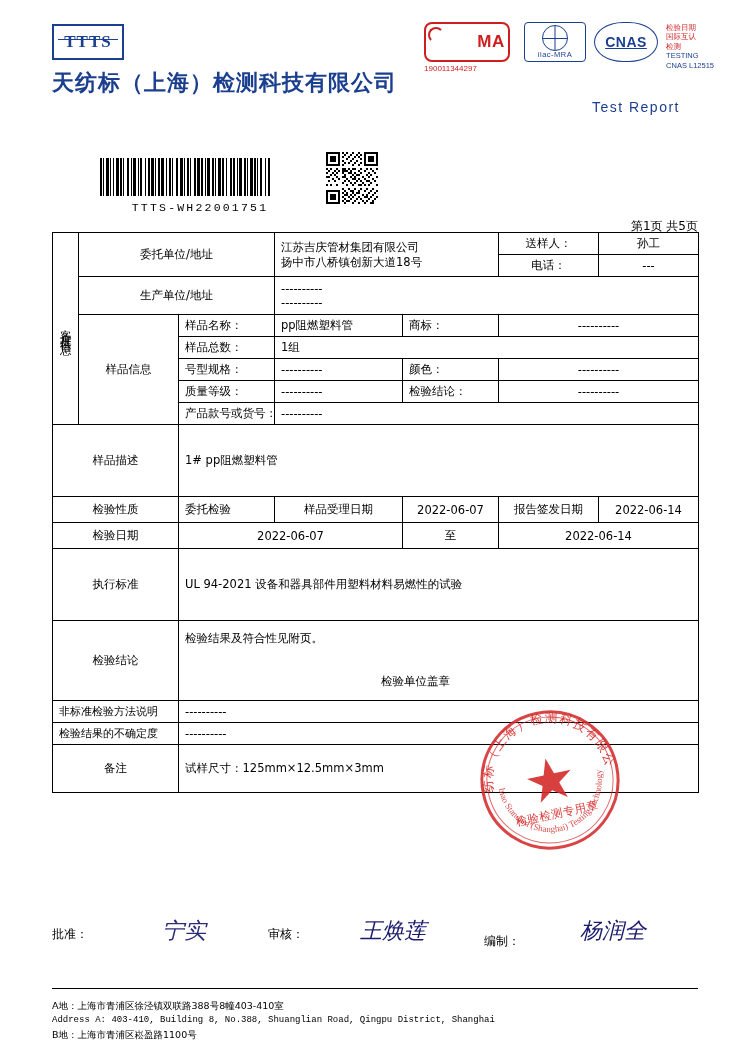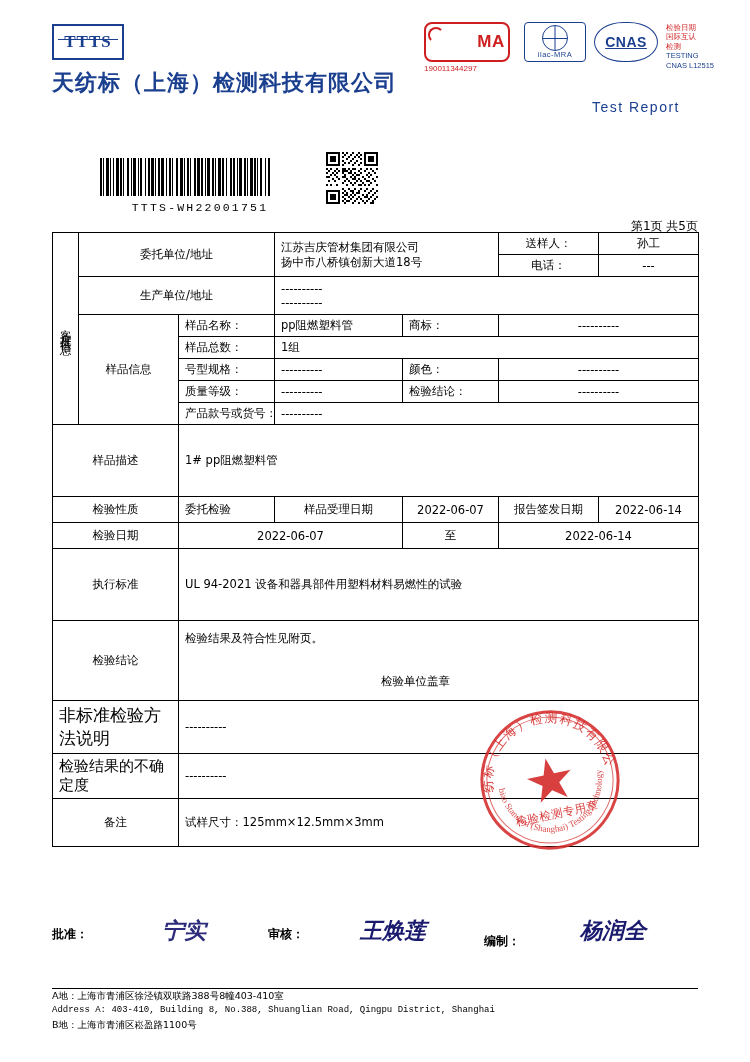--- a/index.html
+++ b/index.html
@@ -122,35 +122,35 @@
   
   .stamp {
     position:absolute; left:470px; top:700px; width:160px; height:160px;
     transform:rotate(-12deg);
   }
   .stamp svg { display:block; }
 
   
   .sign-row {
     position:absolute; left:52px; top:920px; width:646px; height:48px;
-    font-size:12px; font-family:"DejaVu Sans", sans-serif;font-weight:bold;
+    font-size:12px; font-family:"DejaVu Sans", sans-serif;
   }
   .sign-cell { position:absolute; top:0; }
   .sig {
     font-family:"Liberation Serif", serif; font-style:italic;
     color:#2b2b7a; font-size:22px;
   }
   .sig.ink { color:#1a1a6e; }
 
   
   .footer {
     position:absolute; left:52px; top:988px; width:646px;
     font-size:9.5px; line-height:1.55;
     font-family:"DejaVu Sans", sans-serif;
-    border-top:1px solid #000; padding-top:0;
+    border-top:1px solid #000; padding-top:10px;
   }
   .footer .cols { display:flex; justify-content:space-between; }
   .footer .right { text-align:left; white-space:nowrap; }
   .mono { font-family:"Liberation Mono", monospace; font-size:9px; }
 </style>
 </head>
 <body>
 
 <div class="page">
 
@@ -565,26 +565,26 @@
         <td class="lbl-c" colspan="2" style="height:80px">
           <span>检验结论</span>
         </td>
         <td class="val" colspan="5" style="vertical-align:top;padding-top:10px">
           <div>检验结果及符合性见附页。</div>
           <div style="margin-top:28px;padding-left:196px">检验单位盖章</div>
         </td>
       </tr>
 
       <tr>
-        <td colspan="2" style="height:22px;font-size:17px">非标准检验方法说明</td>
+        <td colspan="2" style="height:22px;font-size:11px">非标准检验方法说明</td>
         <td class="val dash" colspan="5">----------</td>
       </tr>
 
       <tr>
-        <td colspan="2" style="height:22px;font-size:15px">检验结果的不确定度</td>
+        <td colspan="2" style="height:22px;font-size:11px">检验结果的不确定度</td>
         <td class="val dash" colspan="5">----------</td>
       </tr>
 
       <tr>
         <td class="lbl-c" colspan="2" style="height:48px">备注</td>
         <td class="val" colspan="5">试样尺寸：125mm×12.5mm×3mm</td>
       </tr>
     </tbody>
   </table>
 

